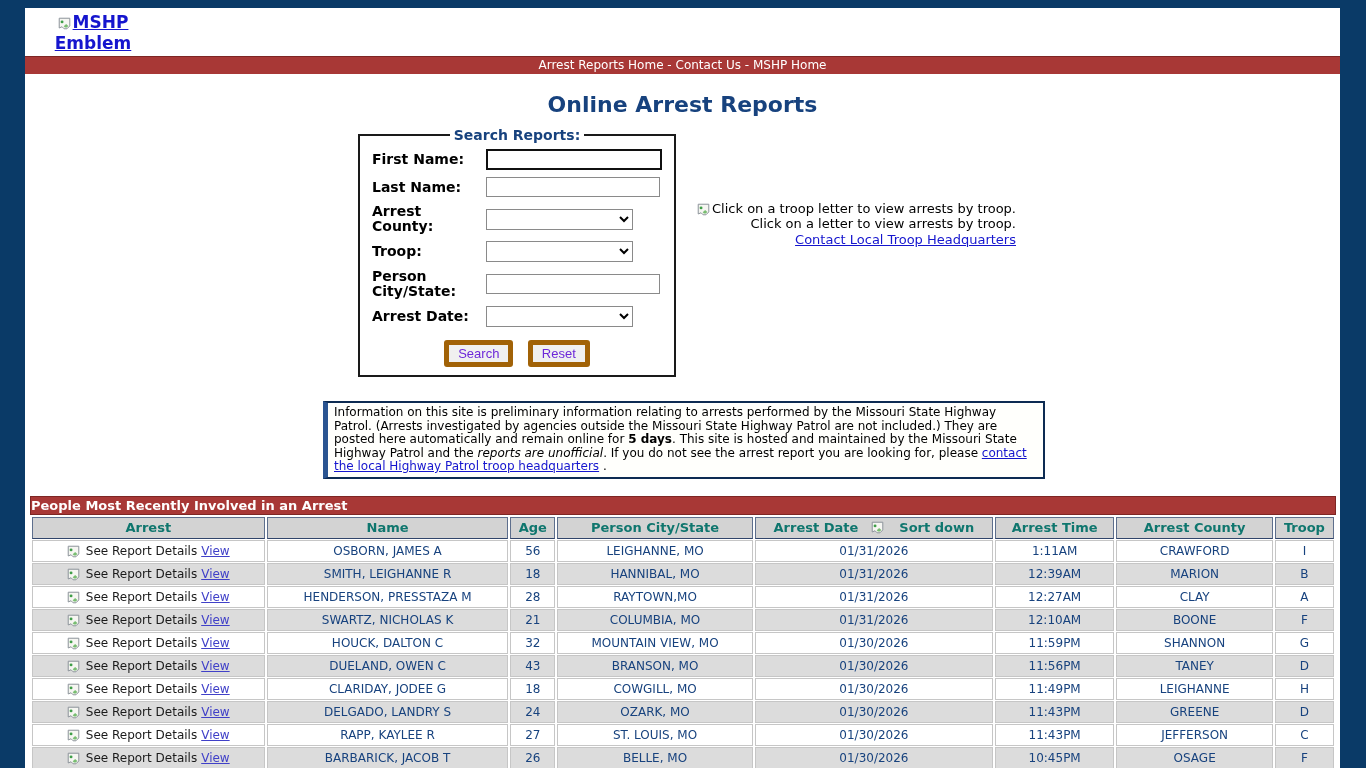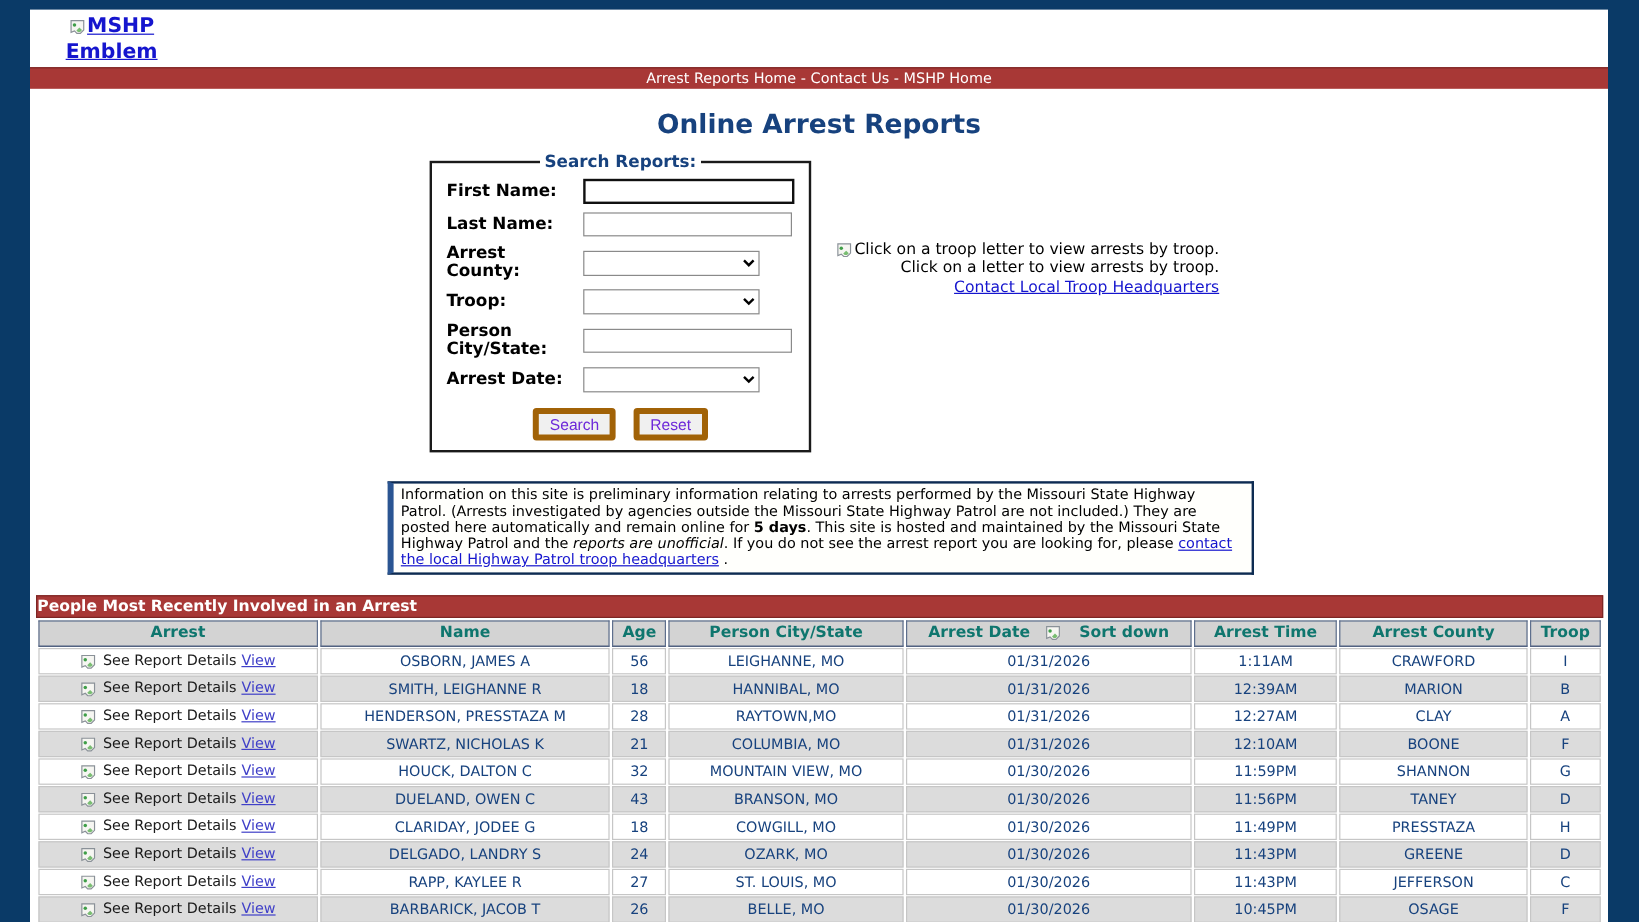--- a/index.html
+++ b/index.html
@@ -248,21 +248,21 @@
     <path d="M1.5 1.5 h13 v9.5 l-3.5 3.5 h-3.5 l-2.5 -2.5 -3.5 1.5 z" fill="#f6f6f2" stroke="#8a9198" stroke-width="1.2"></path>
     <circle cx="5" cy="6" r="1.8" fill="#3f9e48"></circle>
     <path d="M7 11.5 l3 -3 2.7 2.7 -1.8 1.8 h-2.4 z" fill="#79bd72"></path>
   </svg>
 <span class="see-label">See Report Details</span><a href="#" class="view-link">View</a></td>
             <td>CLARIDAY, JODEE G</td>
             <td>18</td>
             <td>COWGILL, MO</td>
             <td>01/30/2026</td>
             <td>11:49PM</td>
-            <td>PRESSTAZA</td>
+            <td>LEIGHANNE</td>
             <td>H</td>
           </tr>
           <tr class="even">
             <td>
   <svg class="bi" width="13" height="13" viewBox="0 0 16 16">
     <path d="M1.5 1.5 h13 v9.5 l-3.5 3.5 h-3.5 l-2.5 -2.5 -3.5 1.5 z" fill="#f6f6f2" stroke="#8a9198" stroke-width="1.2"></path>
     <circle cx="5" cy="6" r="1.8" fill="#3f9e48"></circle>
     <path d="M7 11.5 l3 -3 2.7 2.7 -1.8 1.8 h-2.4 z" fill="#79bd72"></path>
   </svg>
 <span class="see-label">See Report Details</span><a href="#" class="view-link">View</a></td>

